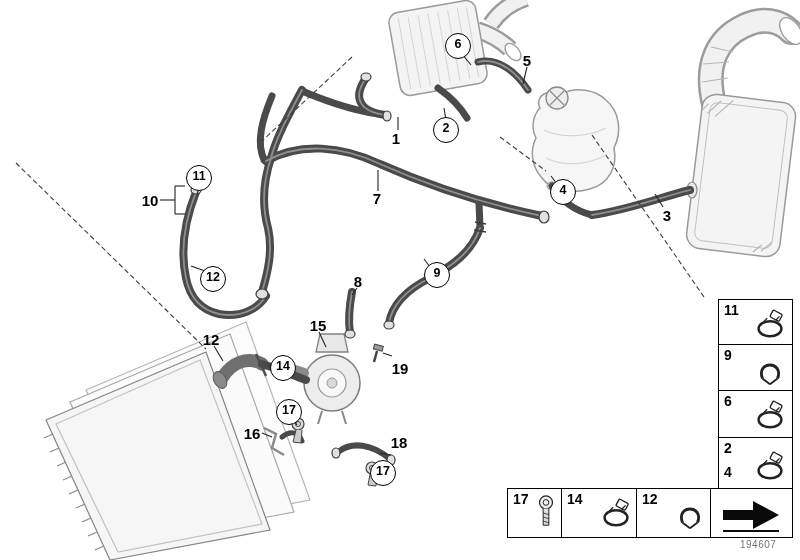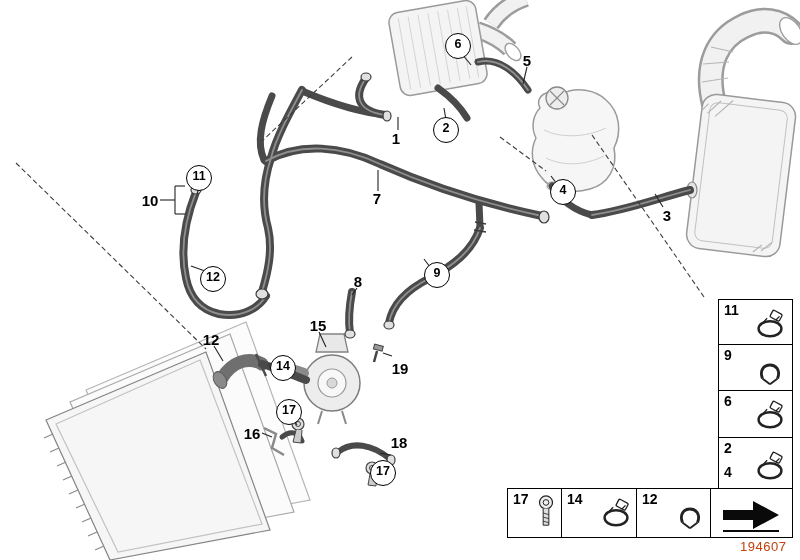--- a/index.html
+++ b/index.html
@@ -8,21 +8,21 @@
   .canvas{position:absolute;left:0;top:0;}
   .balloon{position:absolute;width:24px;height:24px;border:1.7px solid #000;border-radius:50%;
     background:#fff;color:#000;font-size:12.5px;font-weight:bold;line-height:21px;text-align:center;
     transform:translate(-50%,-50%);z-index:6;}
   .plabel{position:absolute;font-size:15px;font-weight:bold;color:#000;transform:translate(-50%,-50%);
     z-index:6;white-space:nowrap;}
   .lbox{position:absolute;background:#fff;border:1.3px solid #000;z-index:5;}
   .lnum{position:absolute;left:5px;top:2px;font-size:14px;font-weight:bold;color:#000;}
   .lnum2{position:absolute;left:5px;top:26px;font-size:14px;font-weight:bold;color:#000;}
   .licon{position:absolute;right:3px;top:5px;}
-  .plate{position:absolute;left:740px;top:539px;font-size:13px;color:#c2410c;letter-spacing:.5px;z-index:6;}
+  .plate{position:absolute;left:740px;top:539px;font-size:10px;color:#737373;letter-spacing:.5px;z-index:6;}
 </style>
 </head>
 <body>
 
 <div class="stage">
 
   <svg class="canvas" width="800" height="560" viewBox="0 0 800 560">
 
     <g stroke-width="1.2">
       <polygon points="86,390 246,322 310,500 150,530" fill="#fcfcfc" stroke="#b5b5b5"></polygon>

